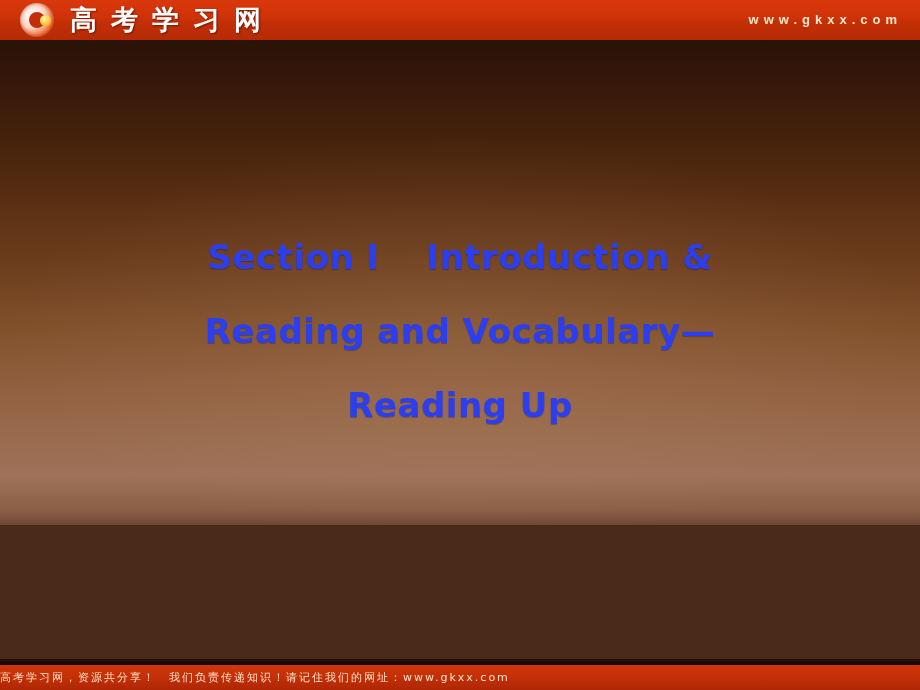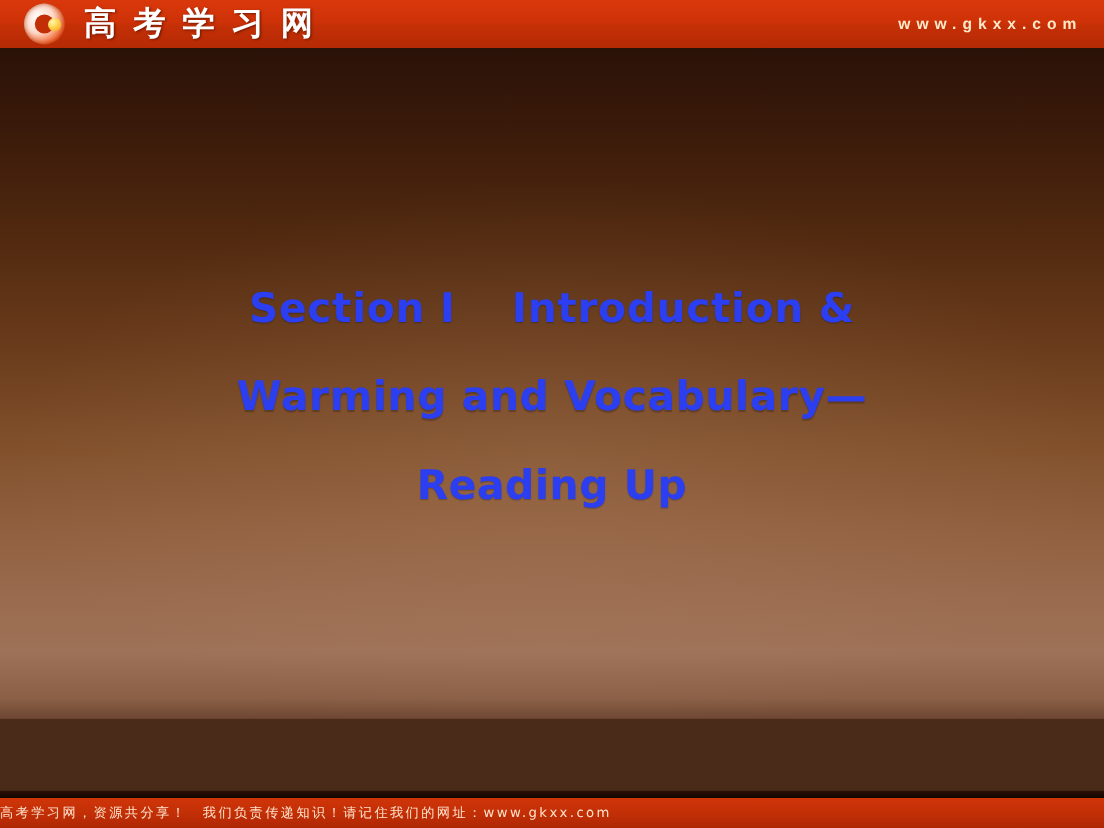--- a/index.html
+++ b/index.html
@@ -85,21 +85,21 @@
     font-family: "Liberation Sans", sans-serif;
     white-space: nowrap;
   }
 
   
   .body-area {
     position: absolute;
     left: 0;
     top: 40px;
     width: 920px;
-    height: 559px;
+    height: 485px;
     background:
       linear-gradient(to bottom,
         #2a1208 0%,
         #3a1a0a 12%,
         #51290f 28%,
         #6b3c1c 45%,
         #82512c 60%,
         #916040 72%,
         #9a6b4e 82%,
         #9e7258 90%,
@@ -174,21 +174,21 @@
       <div class="ring"></div>
       <div class="dot"></div>
     </div>
     <div class="header-title">高考学习网</div>
     <div class="header-url">www.gkxx.com</div>
   </div>
 
   <div class="body-area">
     <div class="title-block">
       <span class="title-line">Section Ⅰ  Introduction &amp;</span>
-      <span class="title-line">Warming and Vocabulary—</span>
+      <span class="title-line">Reading and Vocabulary—</span>
       <span class="title-line">Reading Up</span>
     </div>
   </div>
 
   <div class="footer-divider"></div>
 
   <div class="footer">
     <div class="footer-text">高考学习网，资源共分享！　我们负责传递知识！请记住我们的网址：www.gkxx.com</div>
   </div>
 

